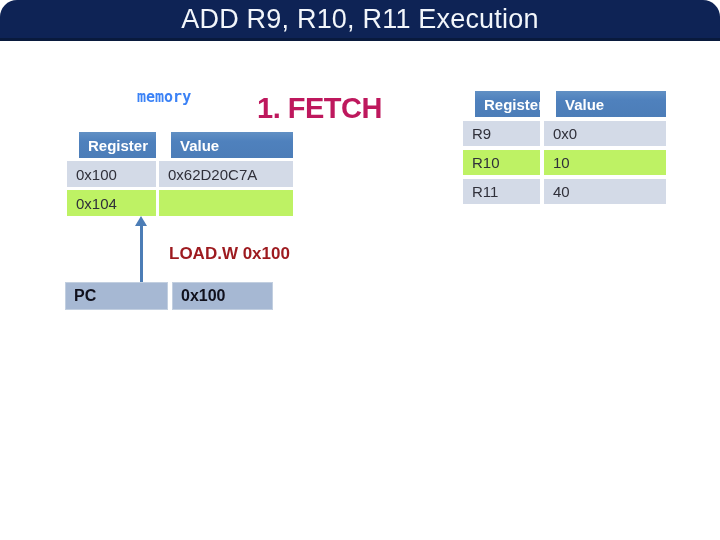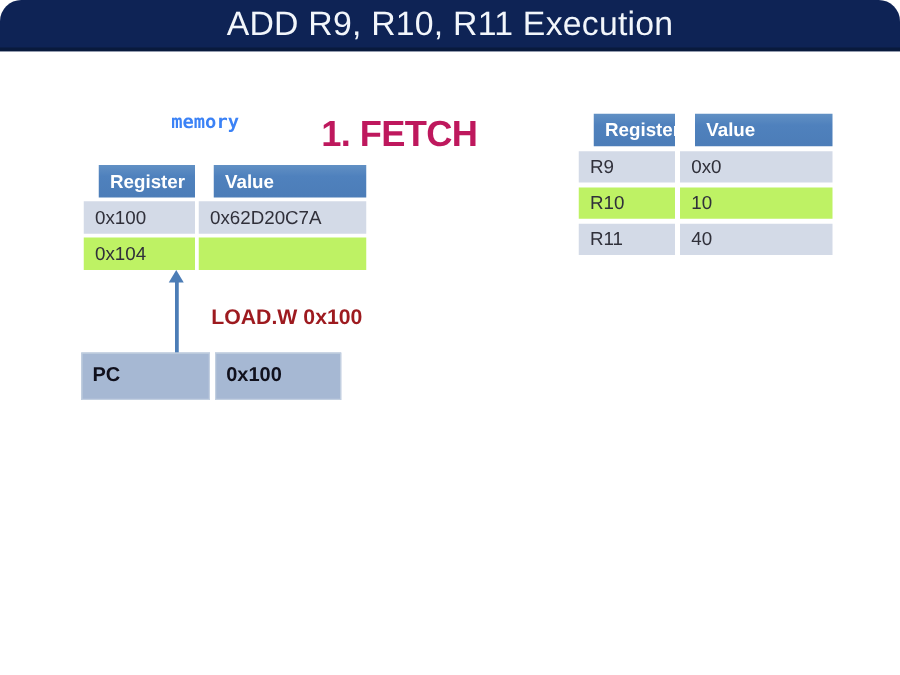--- a/index.html
+++ b/index.html
@@ -133,21 +133,21 @@
     font-weight: bold;
     color: #9d1a1f;
     white-space: nowrap;
     margin-left: 16px;
   }
 
   
   .pc-box {
     position: absolute;
     top: 282px;
-    height: 38px;
+    height: 28px;
     background: #a6b8d3;
     border: 1px solid #c2cfe0;
     box-sizing: border-box;
     display: flex;
     align-items: center;
     padding-left: 8px;
     font-size: 16px;
     font-weight: bold;
     color: #10101c;
   }

